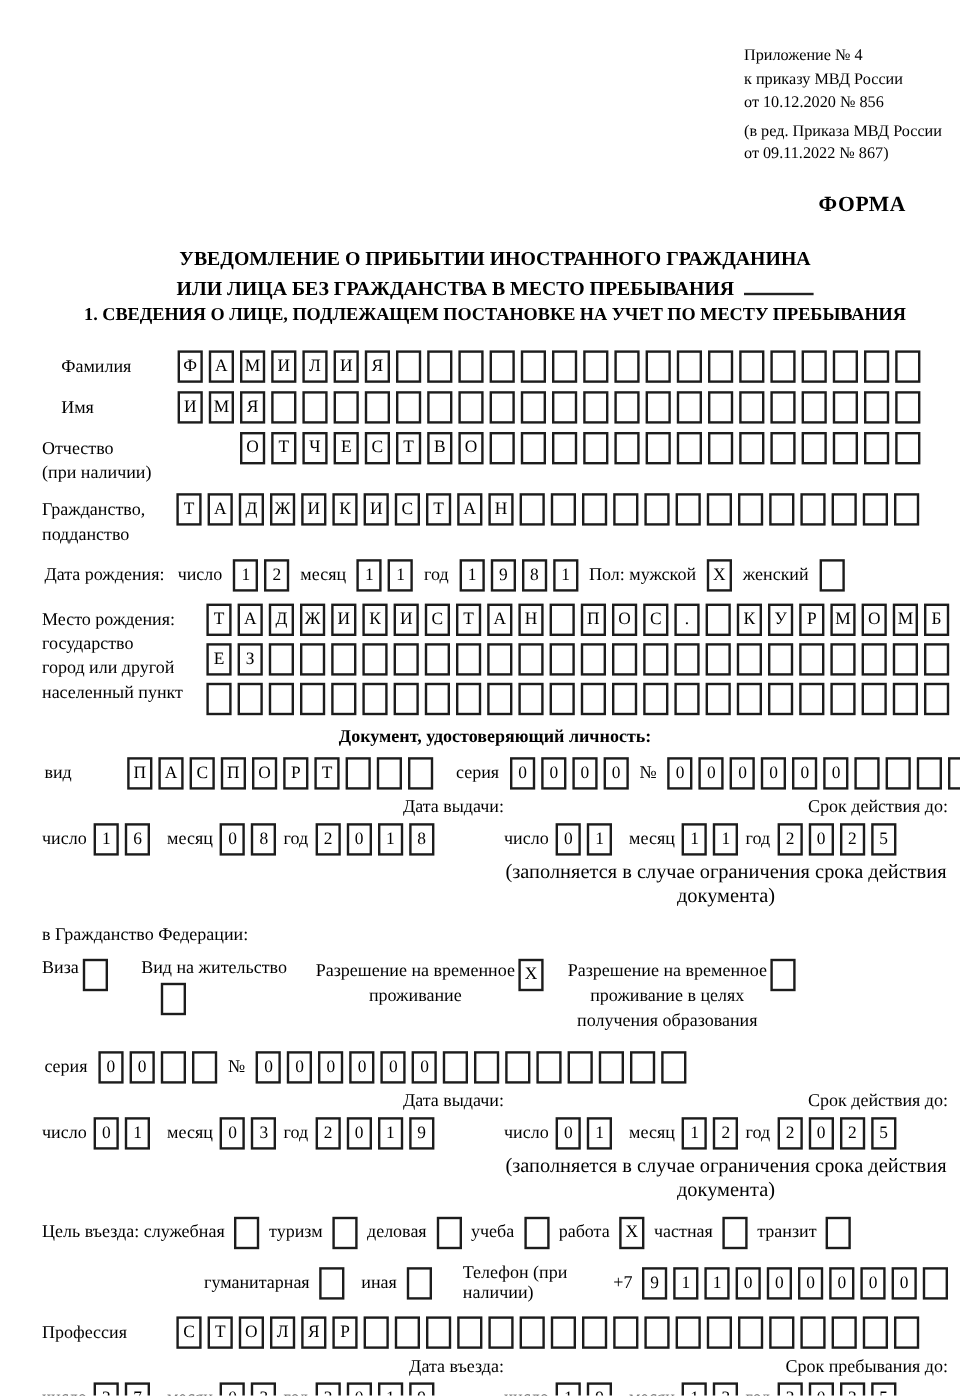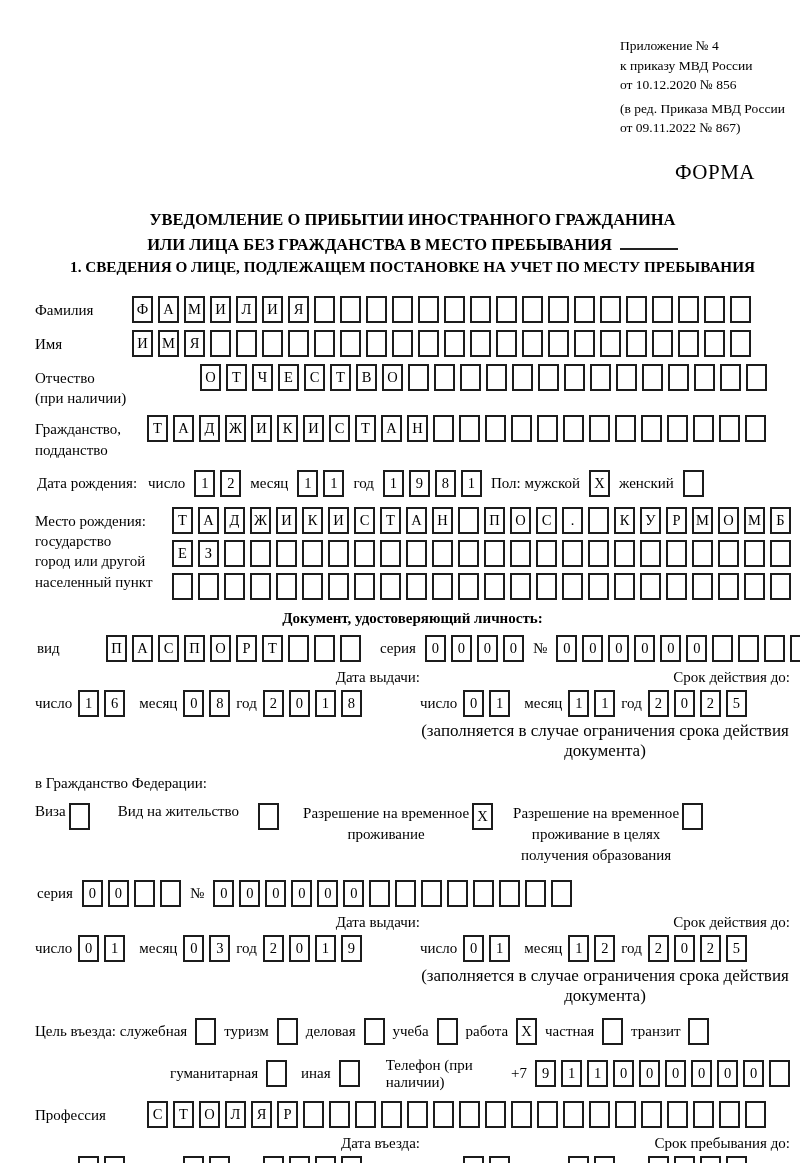--- a/index.html
+++ b/index.html
@@ -1,34 +1,34 @@
 <!DOCTYPE html>
 <html><head>
 <meta charset="utf-8">
 <style>
   html,body{margin:0;padding:0;background:#fff;color:#000;}
   body{width:800px;height:1163px;font-family:"Liberation Serif",serif;font-size:15px;overflow:hidden;}
   .page{padding:36px 10px 0 35px;position:relative;}
 
   .appendix{margin-left:585px;font-size:13.5px;line-height:1.45;}
   .appendix .gap{height:4px;}
-  .forma{font-weight:normal;text-align:right;padding-right:35px;margin-top:22px;font-size:21px;letter-spacing:.5px;}
+  .forma{font-weight:bold;text-align:right;padding-right:35px;margin-top:22px;font-size:18px;letter-spacing:.5px;}
 
   .title{margin-top:22px;text-align:center;font-weight:bold;font-size:16.5px;line-height:1.55;}
   .blank-line{display:inline-block;width:58px;border-bottom:2px solid #222;height:14px;margin-left:8px;}
 
   .sec-heading{text-align:center;font-weight:bold;font-size:15.2px;}
 
   .form-area{margin-top:20px;}
   .frow{display:flex;align-items:flex-start;margin-bottom:7px;}
   .lbl{line-height:1.35;padding-top:4px;}
   .cells{display:flex;gap:5px;flex-wrap:nowrap;}
   .cell{box-sizing:border-box;width:21px;height:27px;border:2px solid #1c1c1c;flex:0 0 auto;
         display:flex;align-items:center;justify-content:center;font-size:14.5px;background:#fff;}
-  .w95{width:97px;flex:0 0 auto;}
+  .w95{width:97px;flex:0 0 auto;margin-left:16px;}
   .w112{width:112px;flex:0 0 auto;}
   .w137{width:137px;flex:0 0 auto;}
   .w165{width:165px;flex:0 0 auto;}
   .stack{display:flex;flex-direction:column;gap:6px;}
 
   .inline-bits{display:flex;align-items:center;gap:7px;flex-wrap:nowrap;}
   .bit-lbl{padding:0 2px;}
 
   .center-bold{text-align:center;font-weight:bold;margin:10px 0 8px 0;font-size:15px;}
 
@@ -409,21 +409,21 @@
       <div>в Гражданство Федерации:</div>
     </div>
 
     <div class="chk-row">
       <div class="chk-item">
         <span>Виза</span>
         <span class="cells">
             <div class="cell"></div>
           </span>
       </div>
-      <div class="chk-item" style="margin-left:18px;">
+      <div class="chk-item" style="margin-left:18px;flex-direction:column;">
         <span>Вид на жительство</span>
         <span class="cells" style="margin-left:16px;">
             <div class="cell"></div>
           </span>
       </div>
       <div class="chk-item" style="margin-left:14px;">
         <span class="chk-multi">
           <span>Разрешение на временное</span><br>
           <span>проживание</span>
         </span>

